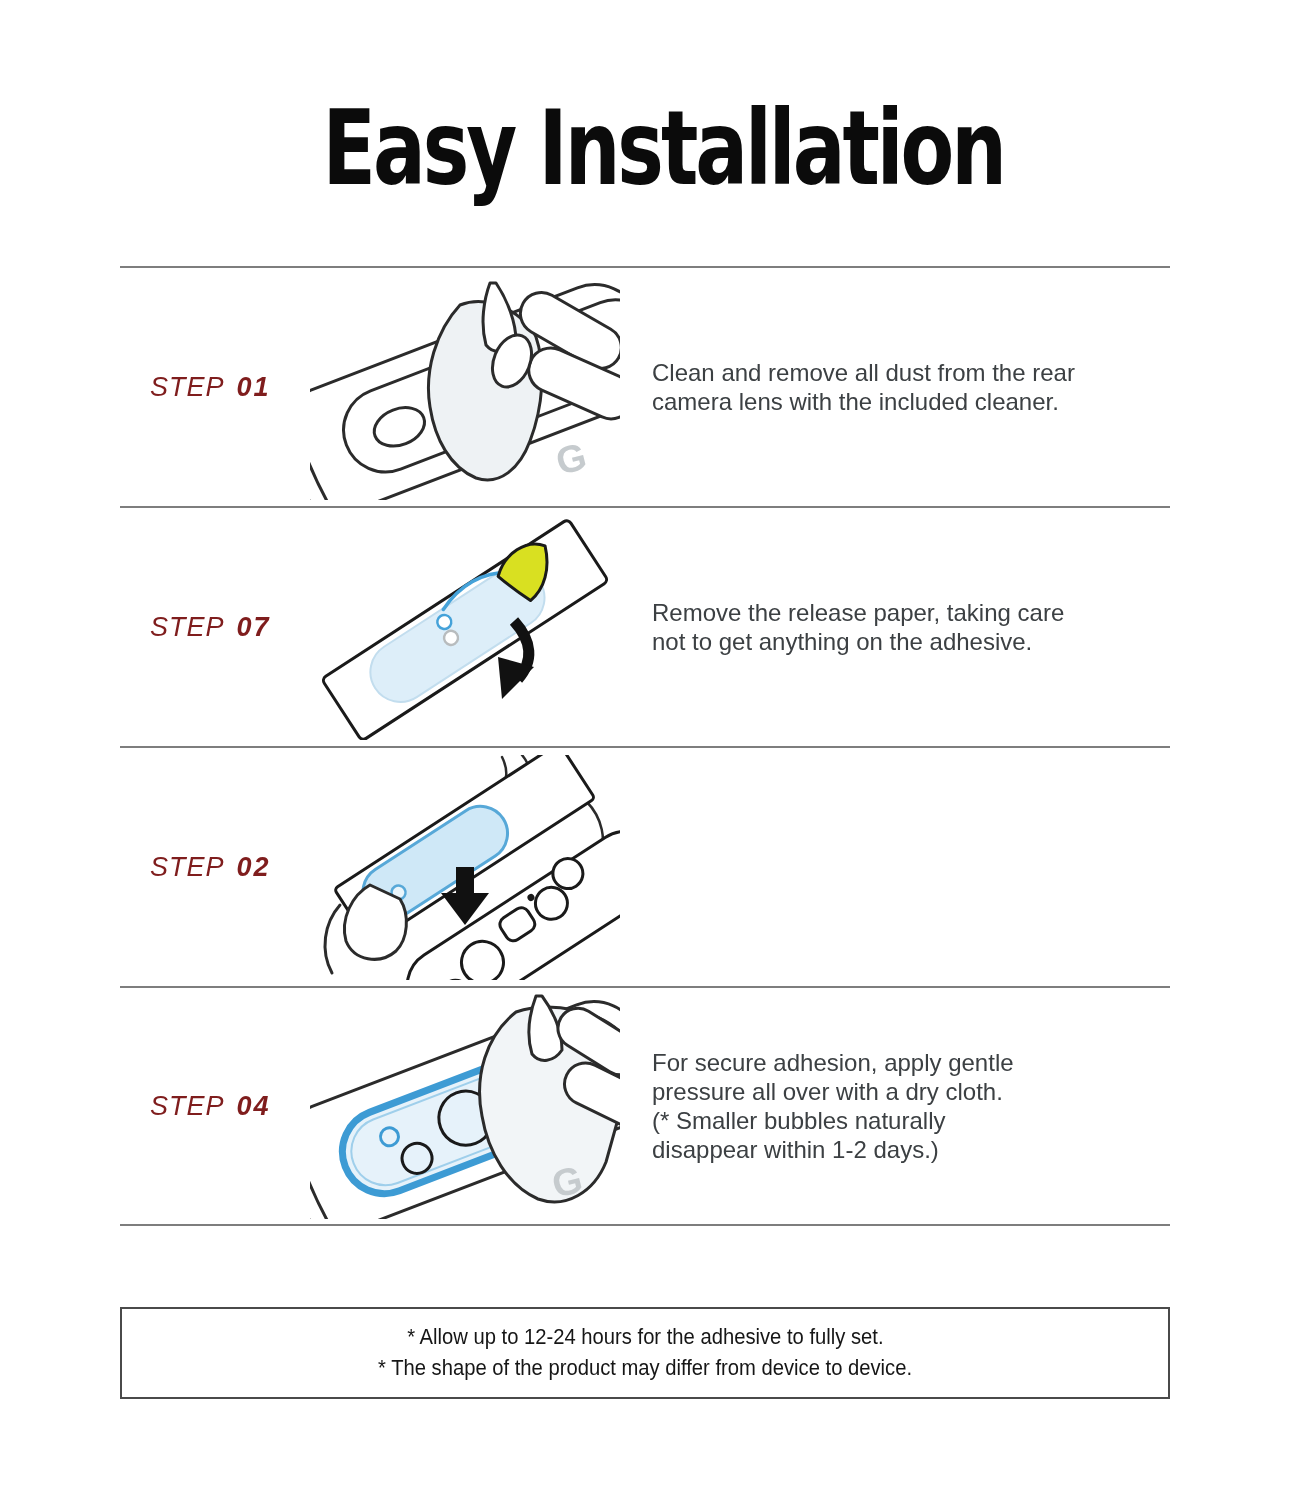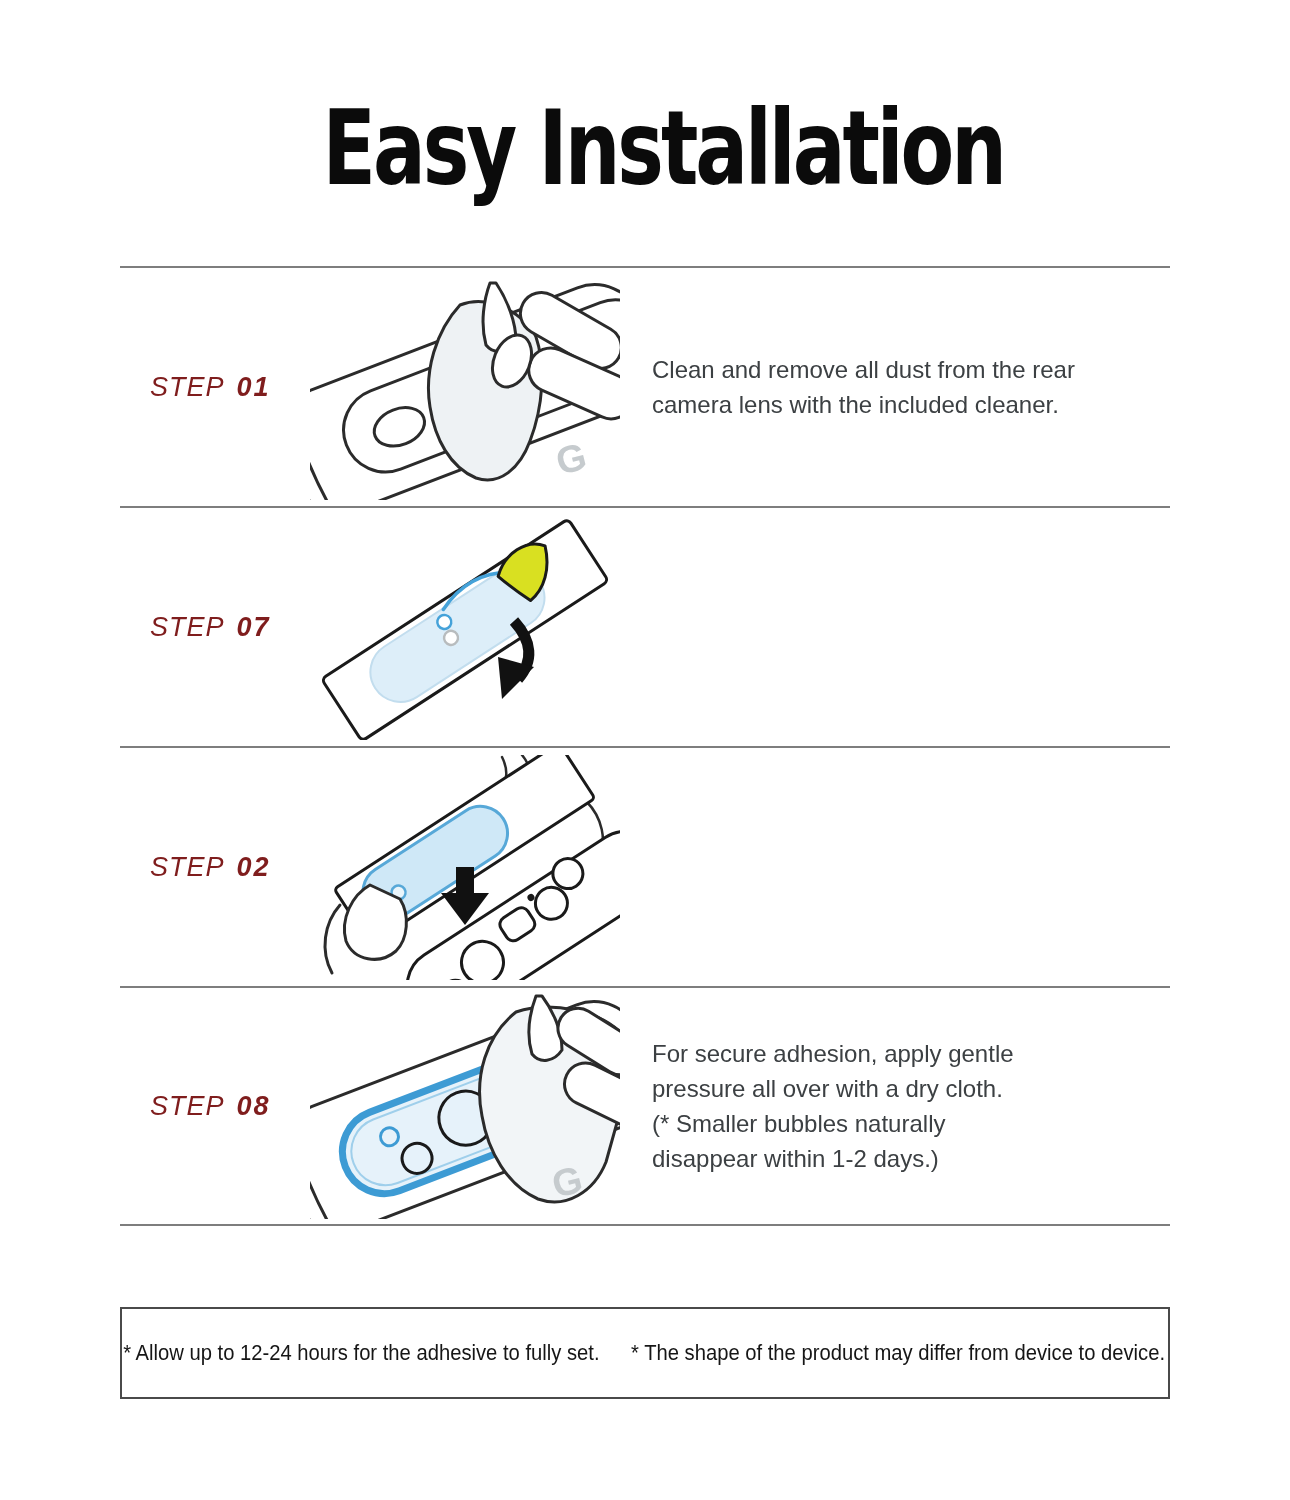--- a/index.html
+++ b/index.html
@@ -60,34 +60,35 @@
     letter-spacing: 2px;
   }
   .step-illo {
     flex: 0 0 auto;
     width: 310px;
     height: 225px;
   }
   .step-text {
     margin-left: 32px;
     font-size: 24px;
-    line-height: 35px;
+    line-height: 29px;
     color: #3c4043;
     white-space: pre-line;
     width: 500px;
   }
   .note-box {
     position: absolute;
     left: 120px;
     top: 1307px;
     width: 1050px;
     height: 92px;
     box-sizing: border-box;
     border: 2px solid #4a4a4a;
     display: flex;
+    flex-direction: column;
     justify-content: center;
     align-items: center;
     text-align: center;
   }
   .note-line {
     font-size: 21.5px;
     line-height: 31px;
     color: #161616;
     transform: scaleX(0.94);
     transform-origin: 50% 50%;
@@ -146,20 +147,22 @@
             <circle cx="142" cy="97" r="7" fill="#ffffff" stroke="#45a2d9" stroke-width="2.5"></circle>
             <circle cx="139" cy="114" r="7" fill="#ffffff" stroke="#b8bcbe" stroke-width="2.5"></circle>
             <path d="M212 88 C 230 72 256 72 268 88 C 260 110 244 124 226 126 C 220 112 215 98 212 88 Z" fill="#d9e021" stroke="#1a1a1a" stroke-width="3" stroke-linejoin="round"></path>
           </g>
           <g>
             <path d="M204 106 C 222 126 224 146 208 164" stroke="#111111" stroke-width="11" fill="none" stroke-linecap="butt"></path>
             <path d="M224 152 L 192 184 L 188 142 Z" fill="#111111"></path>
           </g>
         </svg>
       </div>
+      <div class="step-text">Remove the release paper, taking care
+not to get anything on the adhesive.</div>
     </div>
 
     <div class="step-row">
 
       <div class="step-label">
         <span>STEP</span><span class="num">02</span>
       </div>
       <div class="step-illo">
         <svg width="310" height="225" viewBox="0 0 310 225">
           <g fill="none" stroke="#2b2b2b" stroke-width="2.5" stroke-linecap="round">
@@ -187,21 +190,21 @@
             <circle cx="252" cy="176" r="16"></circle>
             <circle cx="282" cy="160" r="15"></circle>
           </g>
           <path d="M146 112 h18 v26 h15 l-24 32 -24 -32 h15 z" fill="#111111"></path>
         </svg>
       </div>
     </div>
 
     <div class="step-row">
       <div class="step-label">
-        <span>STEP</span><span class="num">08</span>
+        <span>STEP</span><span class="num">04</span>
       </div>
       <div class="step-illo">
         <svg width="310" height="225" viewBox="0 0 310 225">
           <g transform="rotate(-21 150 120)">
             <g fill="none" stroke="#2b2b2b" stroke-width="3" stroke-linecap="round" stroke-linejoin="round">
               <rect x="-34" y="60" width="380" height="130" rx="48"></rect>
               <path d="M -12 64 Q -20 124 -10 186"></path>
             </g>
             <rect x="24" y="86" width="292" height="84" rx="42" fill="#e6f2fa" stroke="#3d9bd4" stroke-width="7"></rect>
             <rect x="33" y="94" width="274" height="68" rx="34" fill="none" stroke="#9fcfeb" stroke-width="2"></rect>

